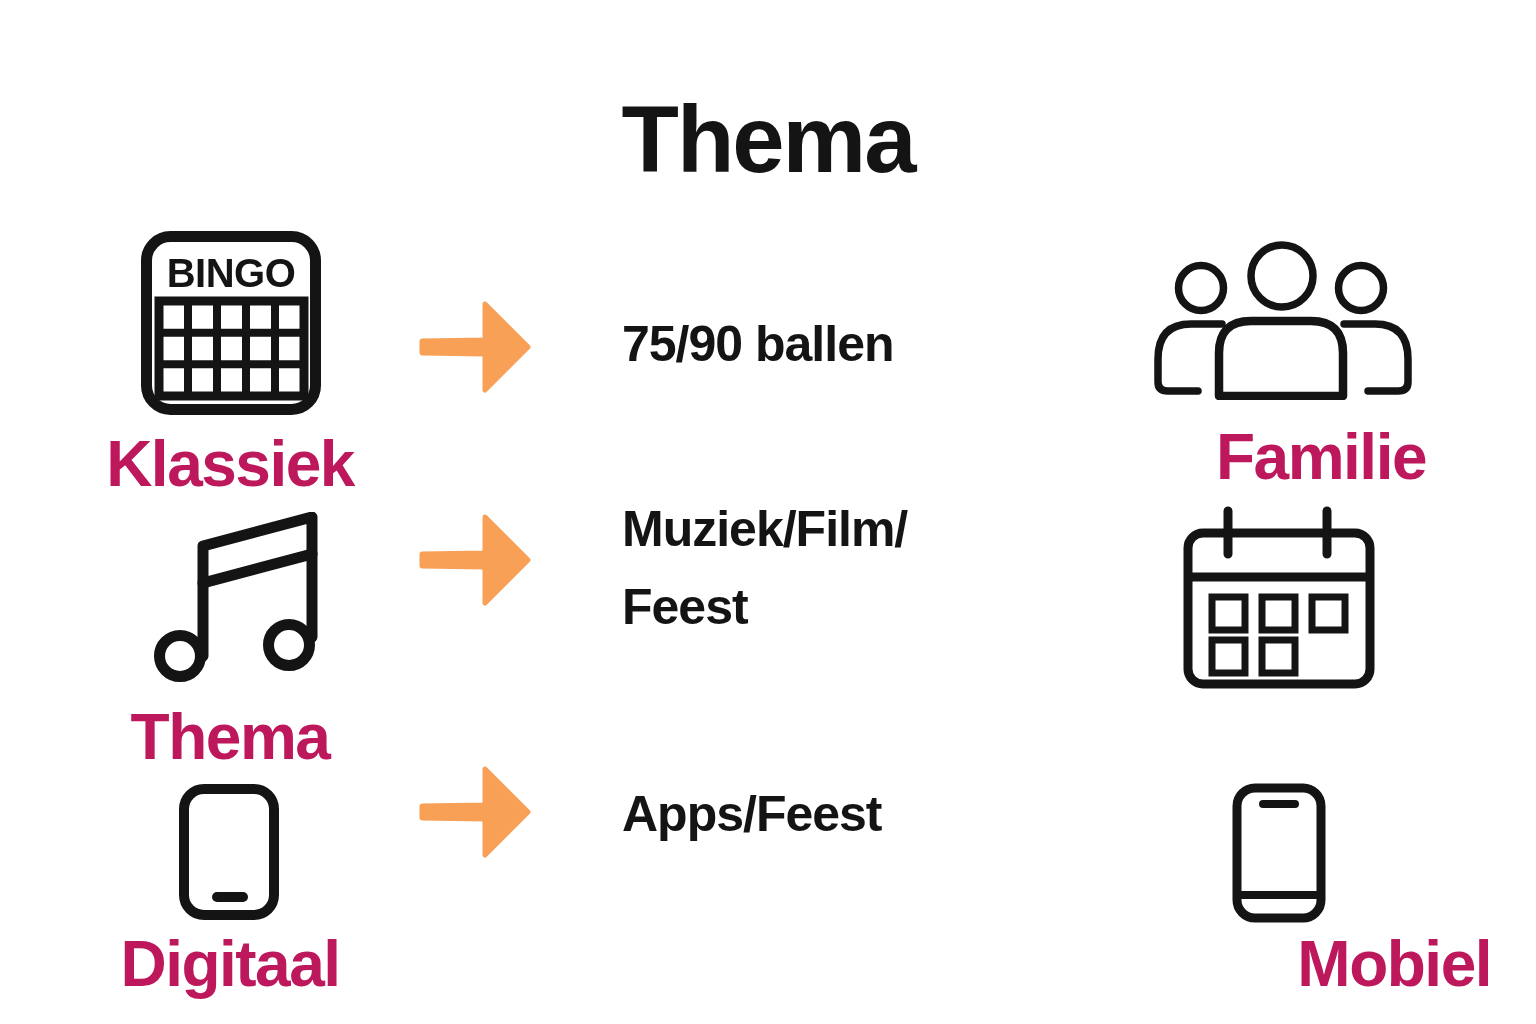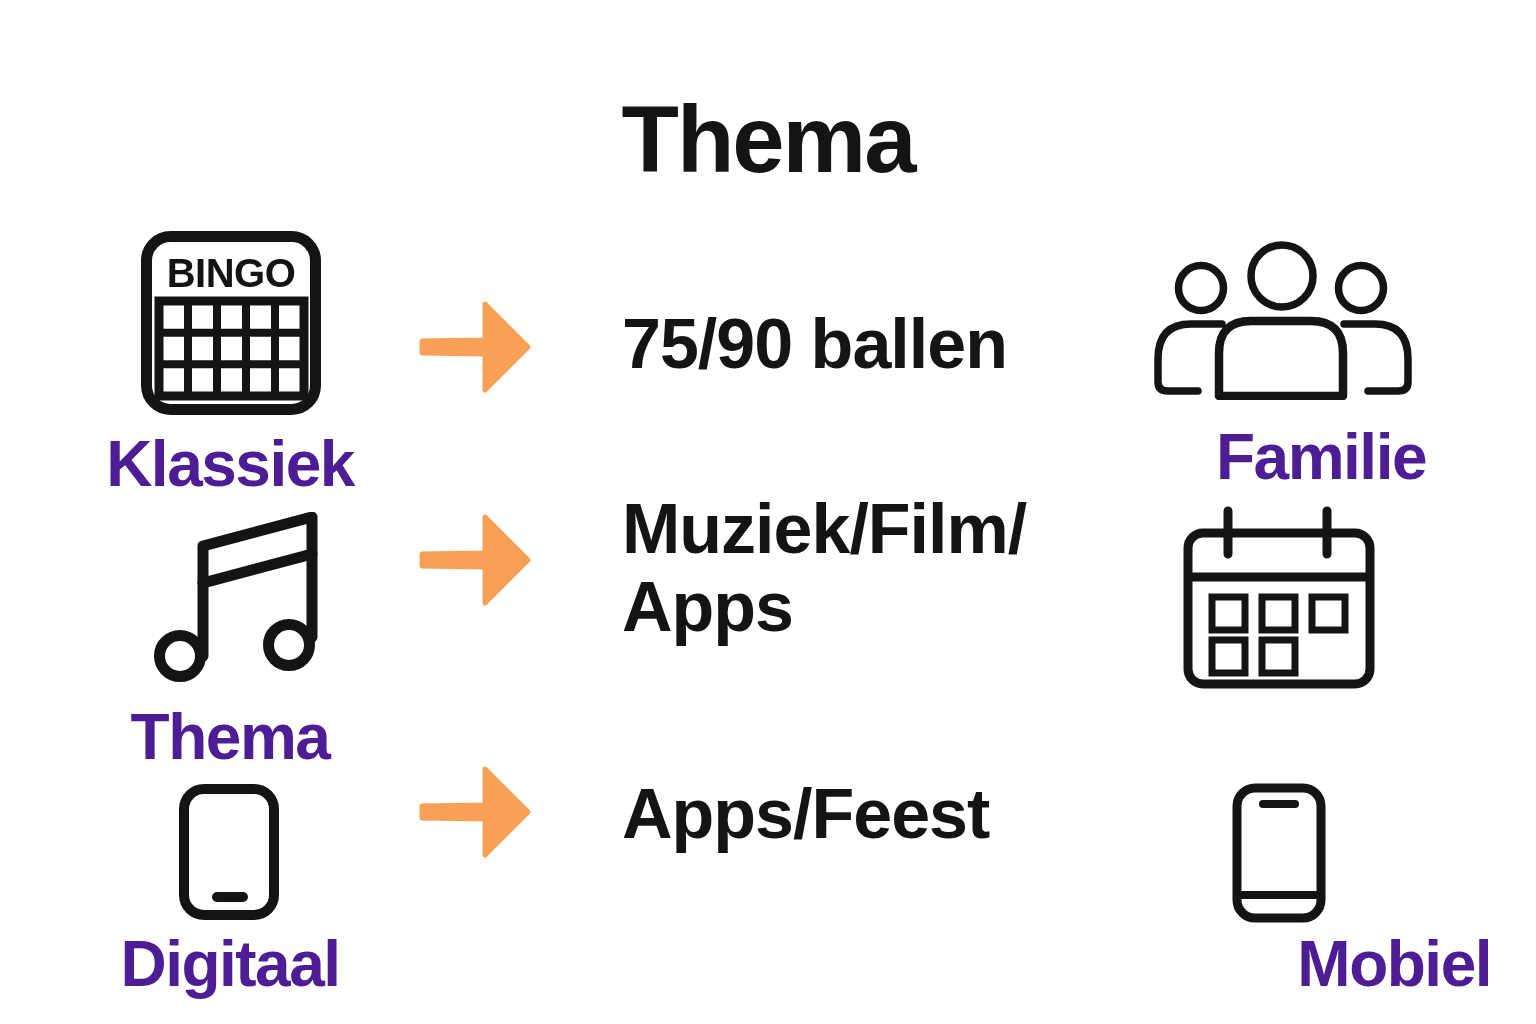--- a/index.html
+++ b/index.html
@@ -27,27 +27,27 @@
     line-height: 1;
     color: #141414;
   }
   .label {
     width: 340px;
     text-align: center;
     font-size: 64px;
     font-weight: 700;
     letter-spacing: -1.5px;
     line-height: 1;
-    color: #4c1d95;
+    color: #be185d;
   }
   .label.l { left: 60px; }
   .label.r { left: 1111px; margin-left: 40px; }
   .midtext {
     left: 622px;
-    font-size: 70px;
+    font-size: 50px;
     font-weight: 700;
     letter-spacing: -1px;
     line-height: 78px;
     color: #141414;
     white-space: pre-line;
   }
   svg.icon { display: block; }
   svg.icon .stk {
     fill: none;
     stroke: #141414;
@@ -88,21 +88,21 @@
 
   <svg class="abs icon" style="left:419px; top:300px;" width="112" height="94" viewBox="0 0 112 94">
     <path d="M3 41 L66 40 L66 4 L109 47 L66 90 L66 54 L3 53 Z" stroke-width="5" stroke-linejoin="round" stroke="#F9A057" fill="#F9A057"></path>
   </svg>
   <div class="abs midtext" style="top:305px;">75/90 ballen</div>
 
   <svg class="abs icon" style="left:419px; top:513px;" width="112" height="94" viewBox="0 0 112 94">
     <path d="M3 41 L66 40 L66 4 L109 47 L66 90 L66 54 L3 53 Z" stroke-width="5" stroke-linejoin="round" stroke="#F9A057" fill="#F9A057"></path>
   </svg>
   <div class="abs midtext" style="top:490px;">Muziek/Film/
-Apps</div>
+Feest</div>
 
   <svg class="abs icon" style="left:419px; top:765px;" width="112" height="94" viewBox="0 0 112 94">
     <path d="M3 41 L66 40 L66 4 L109 47 L66 90 L66 54 L3 53 Z" stroke-width="5" stroke-linejoin="round" stroke="#F9A057" fill="#F9A057"></path>
   </svg>
   <div class="abs midtext" style="top:775px;">Apps/Feest</div>
 
   <svg class="abs icon" style="left:1152px; top:238px;" width="262" height="162" viewBox="0 0 262 162">
     <circle class="stk" cx="49" cy="50" r="22.5" stroke-width="7.5"></circle>
     <circle class="stk" cx="130" cy="38" r="31" stroke-width="7.5"></circle>
     <circle class="stk" cx="209" cy="50" r="22.5" stroke-width="7.5"></circle>

